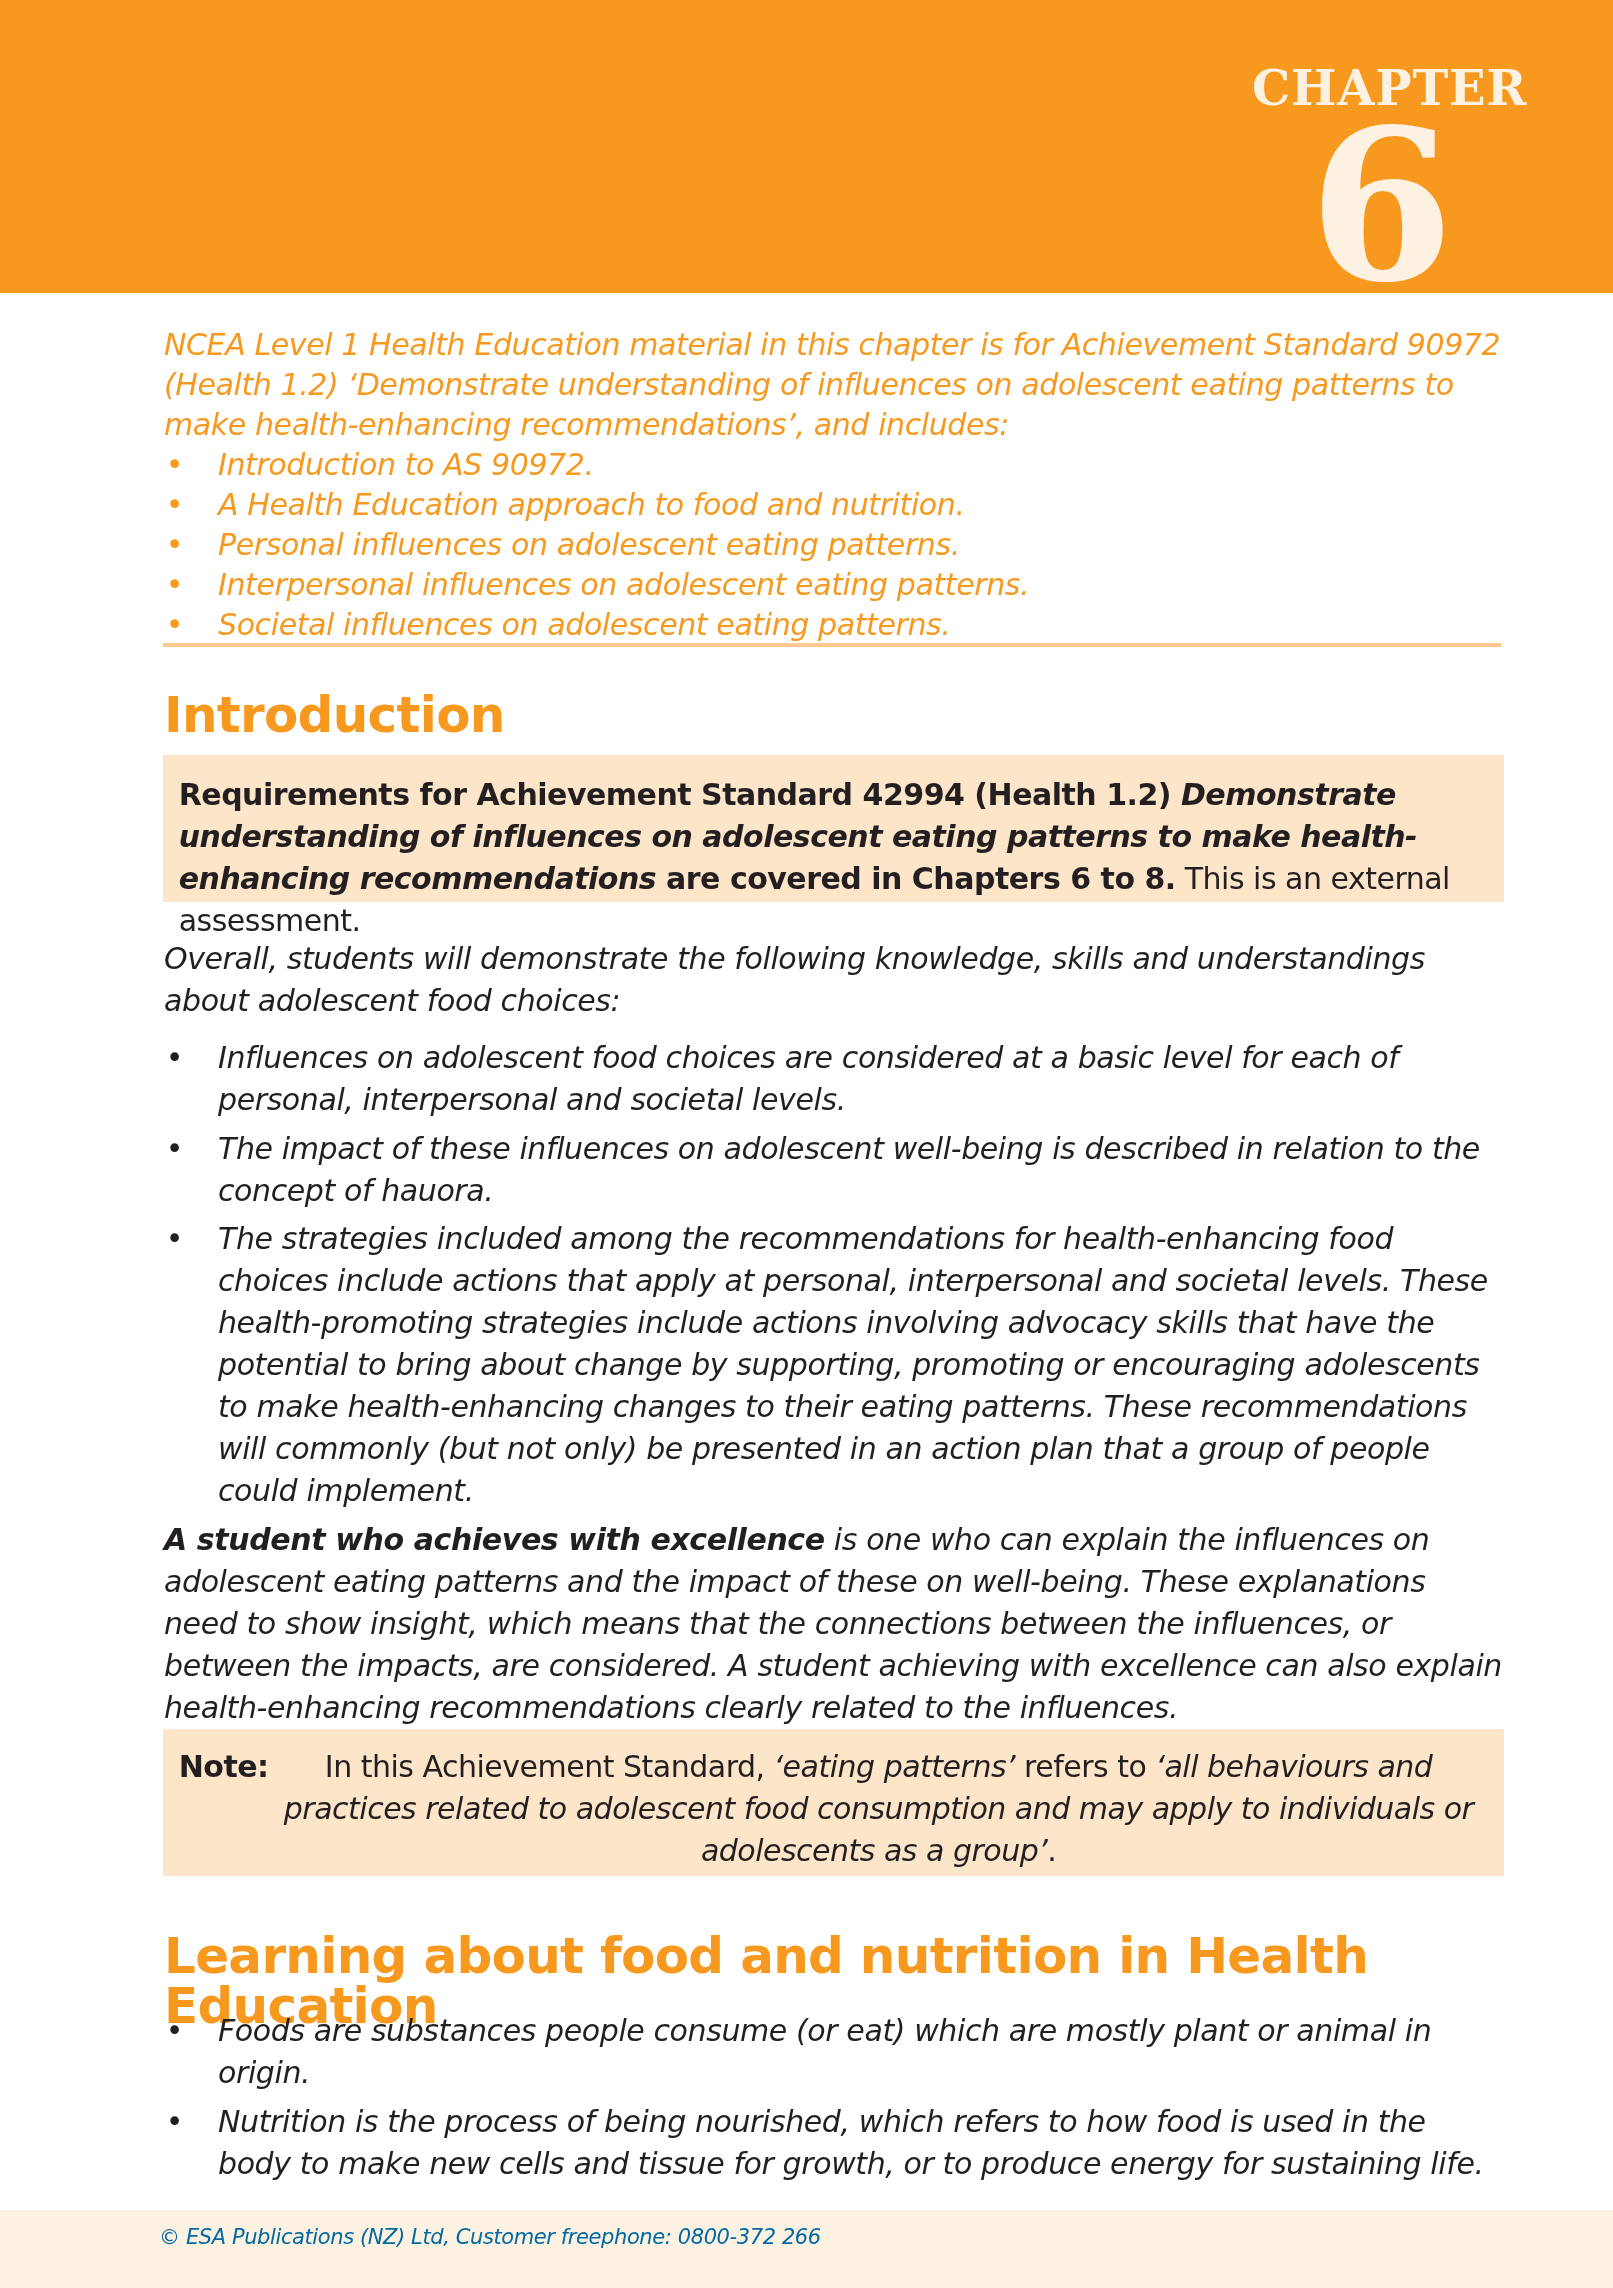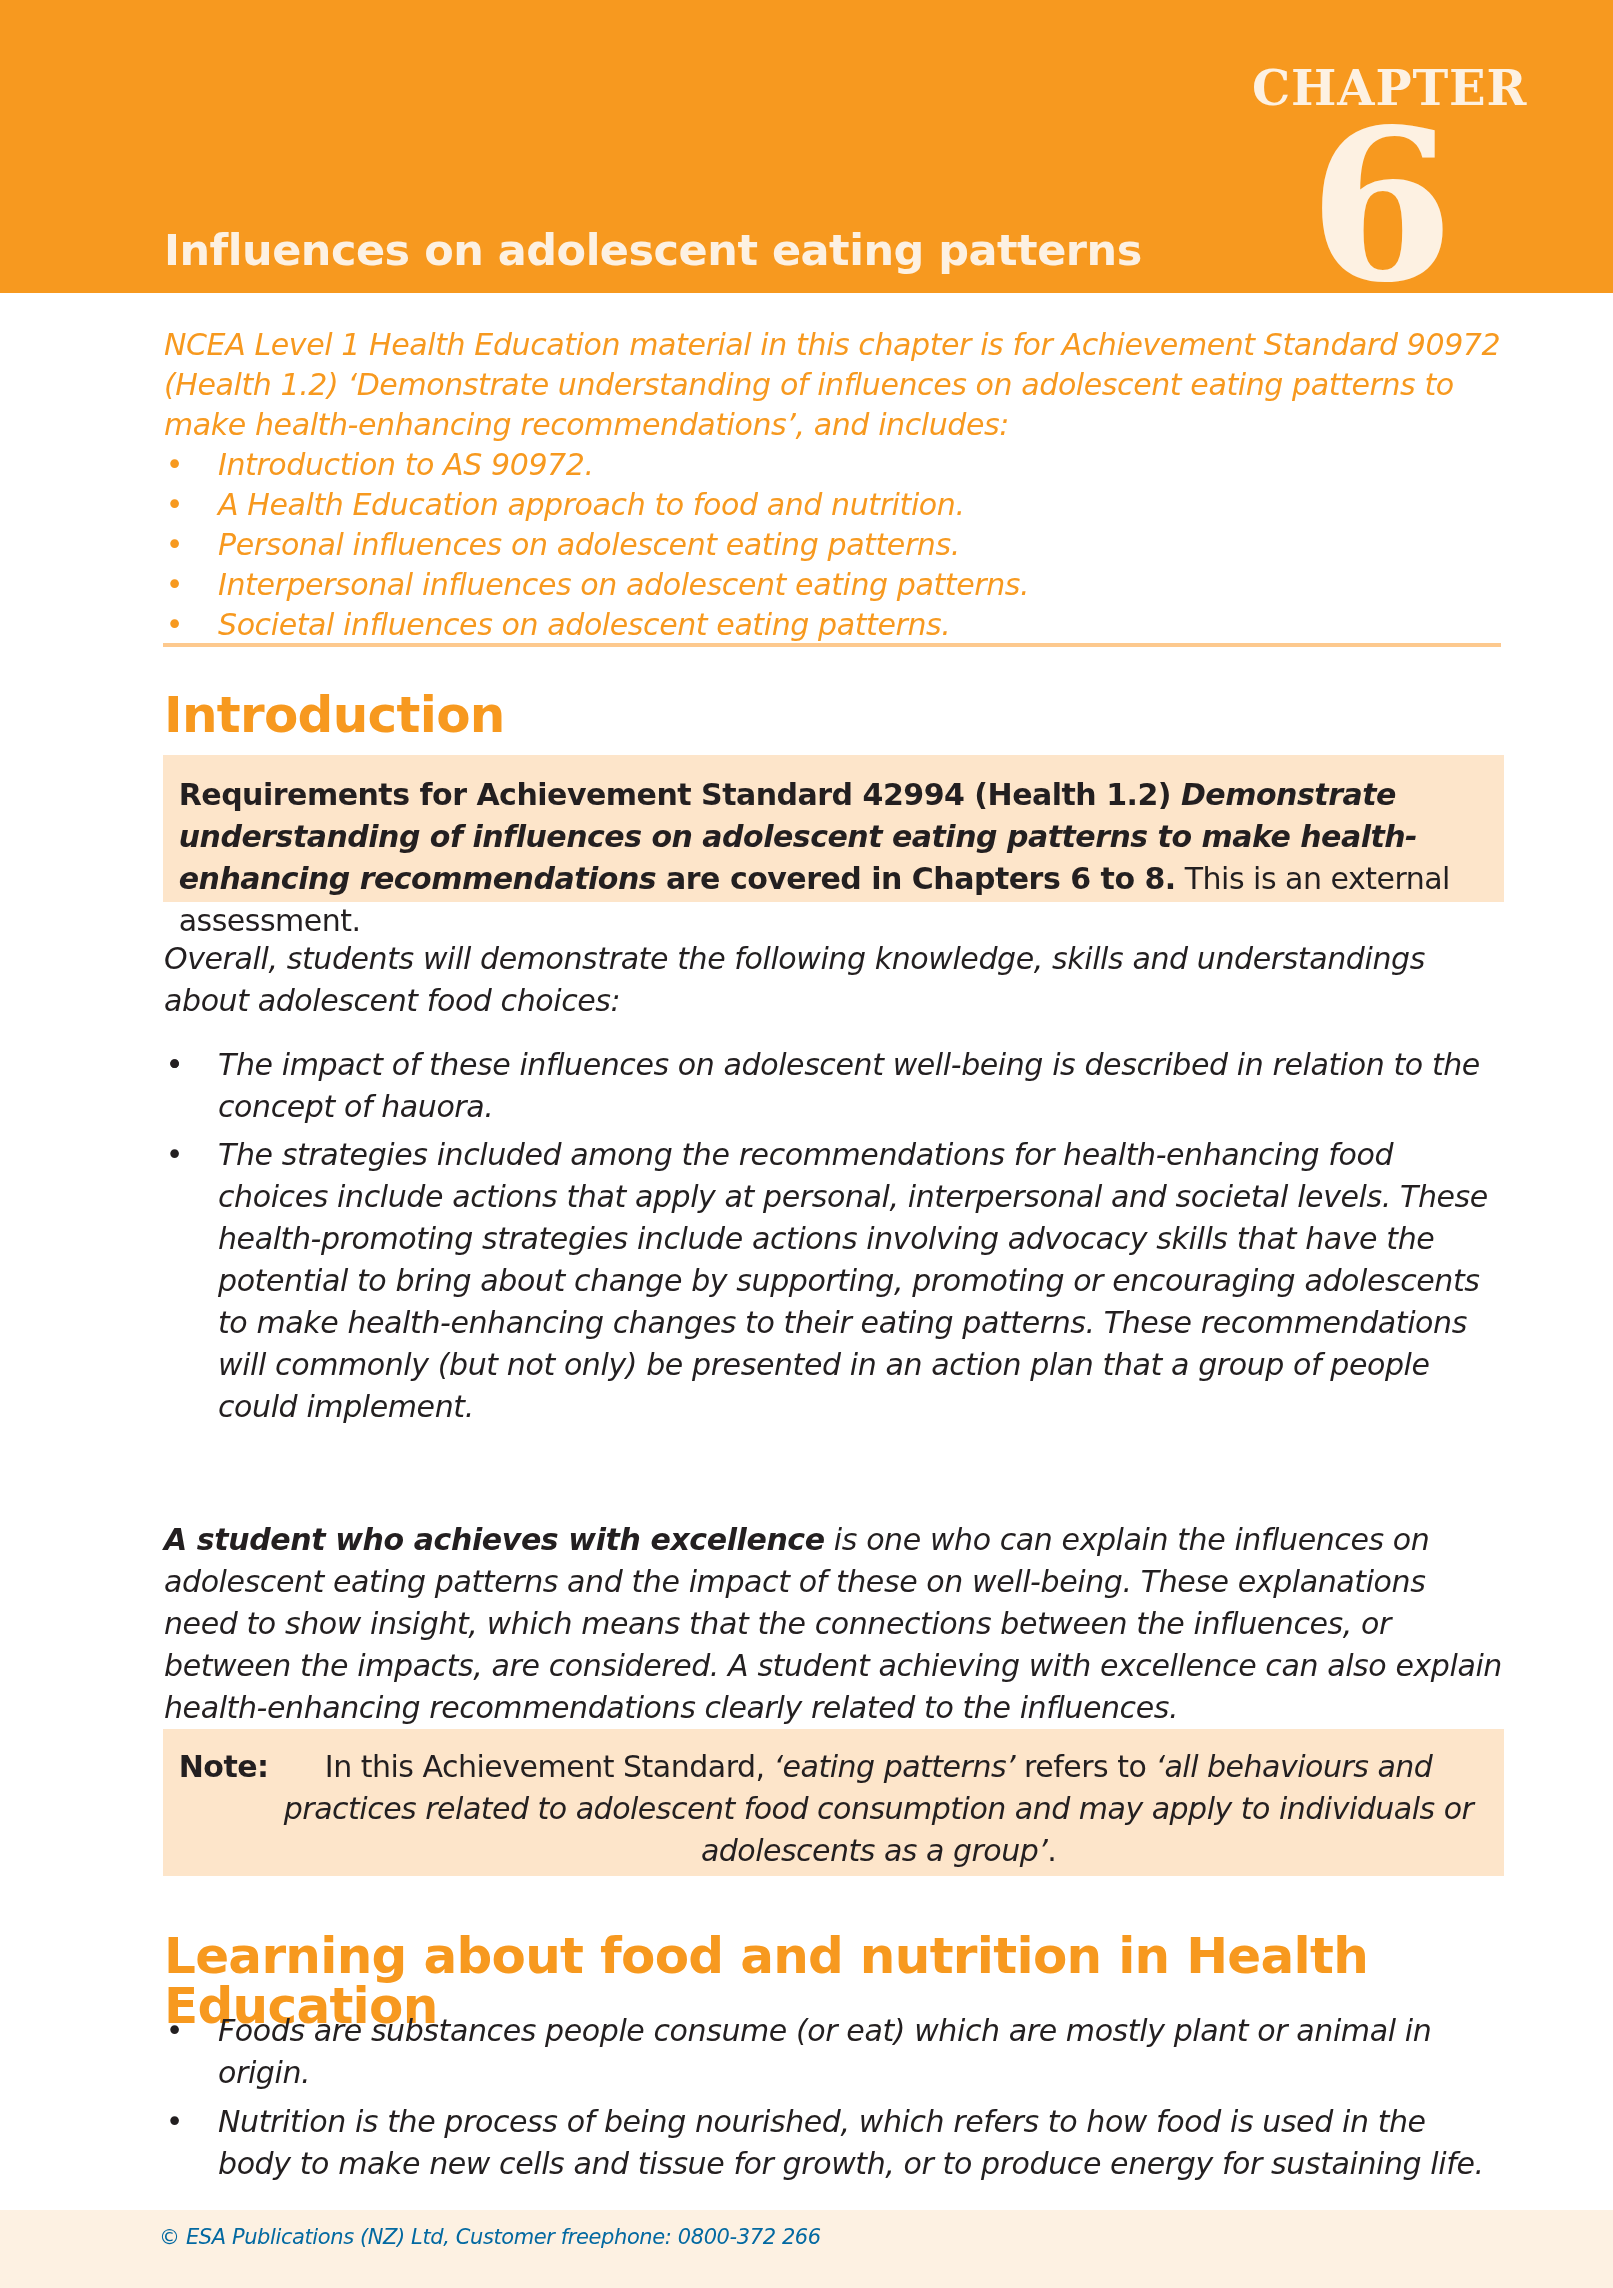--- a/index.html
+++ b/index.html
@@ -43,21 +43,20 @@
 
   .footer { position: absolute; left: 0; top: 2210px; width: 1613px; height: 78px; background: #FDF1E2; }
   .footer-text { position: absolute; left: 159px; top: 14.8px; font-size: 21px; font-style: italic; color: #0369a1; letter-spacing: -0.4px; }
 </style>
 </head>
 <body>
 
 <div class="header">
   <div class="chapter-label">CHAPTER</div>
   <div class="chapter-number">6</div>
-  <h1 class="chapter-title">Influences on adolescent eating patterns</h1>
 </div>
 
 <div class="content overview">
   <p>NCEA Level 1 Health Education material in this chapter is for Achievement Standard 90972 (Health 1.2) ‘Demonstrate understanding of influences on adolescent eating patterns to make health-enhancing recommendations’, and includes:</p>
   <ul>
     <li><span class="bullet">•</span><span>Introduction to AS 90972.</span></li>
     <li><span class="bullet">•</span><span>A Health Education approach to food and nutrition.</span></li>
     <li><span class="bullet">•</span><span>Personal influences on adolescent eating patterns.</span></li>
     <li><span class="bullet">•</span><span>Interpersonal influences on adolescent eating patterns.</span></li>
     <li><span class="bullet">•</span><span>Societal influences on adolescent eating patterns.</span></li>
@@ -69,21 +68,21 @@
 <h2 class="h2 intro-heading">Introduction</h2>
 
 <div class="box req-box">
   <span class="bold">Requirements for Achievement Standard 42994 (Health 1.2) </span><span class="bi">Demonstrate understanding of influences on adolescent eating patterns to make health-enhancing recommendations</span><span class="bold"> are covered in Chapters 6 to 8.</span><span> This is an external assessment.</span>
 </div>
 
 <p class="content body-text overall">Overall, students will demonstrate the following knowledge, skills and understandings about adolescent food choices:</p>
 
 <div class="content body-text req-list">
   <ul>
-    <li><span class="bullet">•</span></li>
+    <li><span class="bullet">•</span><span>Influences on adolescent food choices are considered at a basic level for each of personal, interpersonal and societal levels.</span></li>
     <li><span class="bullet">•</span><span>The impact of these influences on adolescent well-being is described in relation to the concept of hauora.</span></li>
     <li><span class="bullet">•</span><span>The strategies included among the recommendations for health-enhancing food choices include actions that apply at personal, interpersonal and societal levels. These health-promoting strategies include actions involving advocacy skills that have the potential to bring about change by supporting, promoting or encouraging adolescents to make health-enhancing changes to their eating patterns. These recommendations will commonly (but not only) be presented in an action plan that a group of people could implement.</span></li>
   </ul>
 </div>
 
 <p class="content body-text excellence"><span class="bold">A student who achieves with excellence</span><span> is one who can explain the influences on adolescent eating patterns and the impact of these on well-being. These explanations need to show insight, which means that the connections between the influences, or between the impacts, are considered. A student achieving with excellence can also explain health-enhancing recommendations clearly related to the influences.</span></p>
 
 <div class="box note-box">
   <div class="note-row">
     <span class="note-label">Note:</span>

